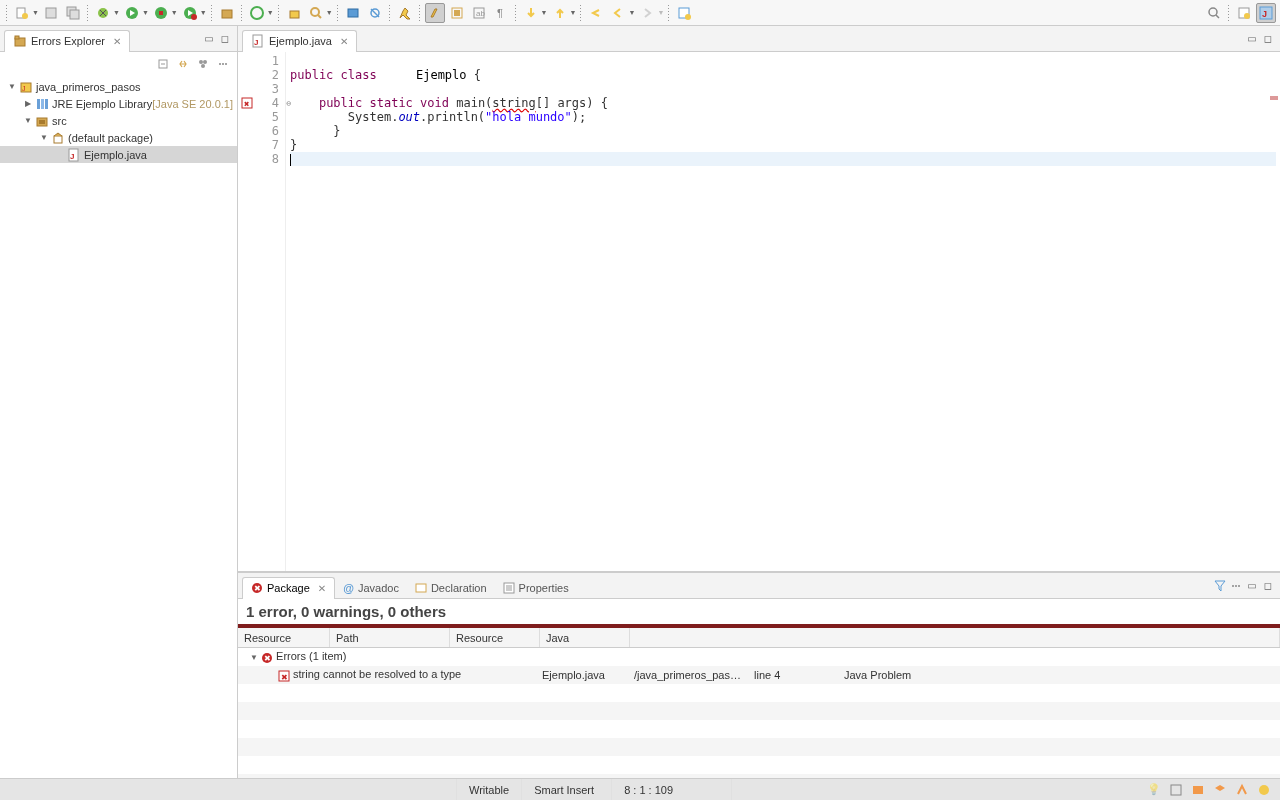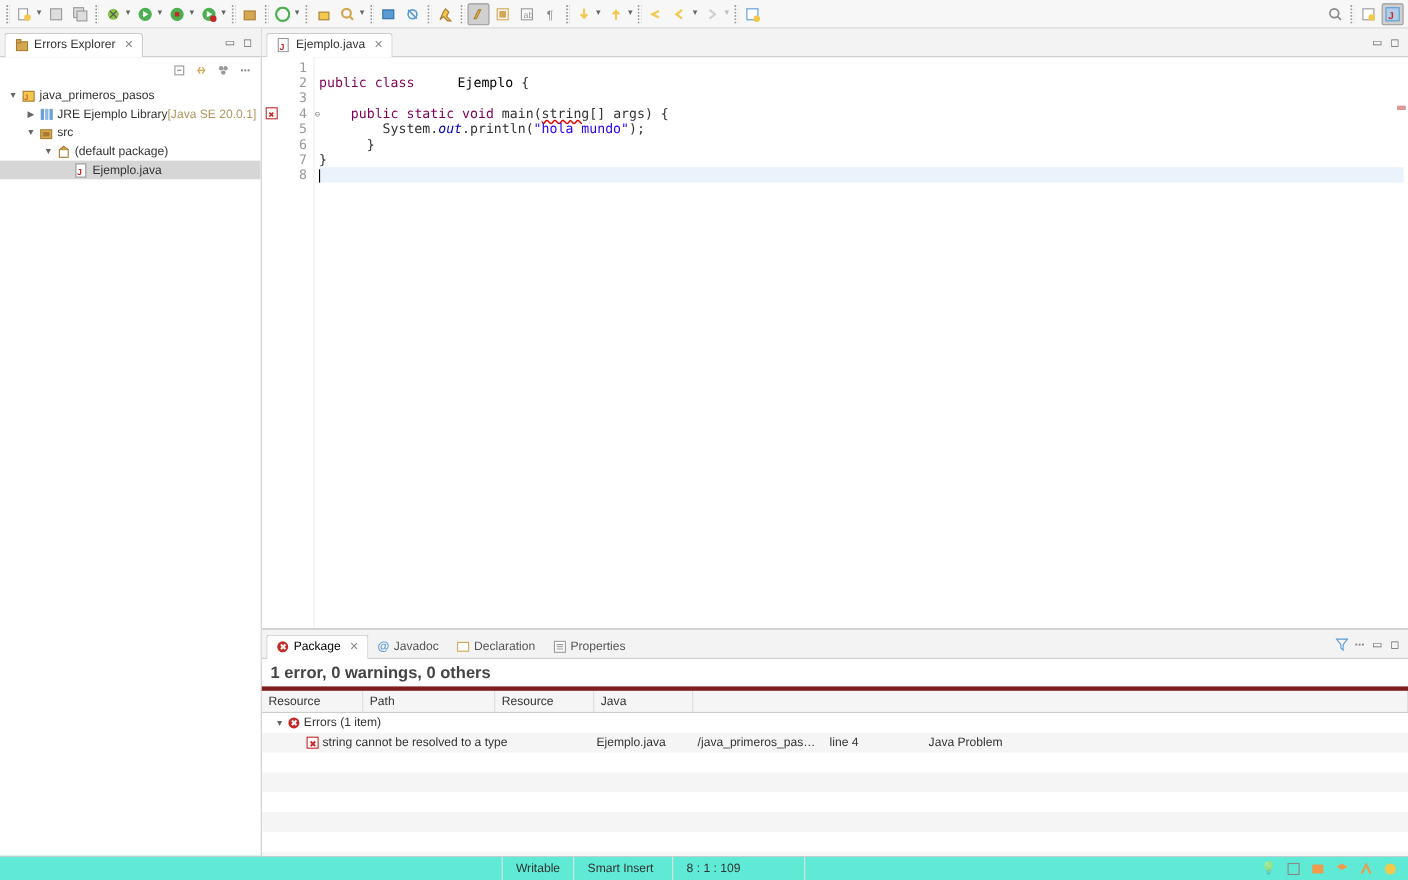--- a/index.html
+++ b/index.html
@@ -48,21 +48,21 @@
 .btab { display:flex; align-items:center; gap:4px; padding:3px 8px; height:22px; margin-top:4px; cursor:pointer; color:#555; }
 .btab.active { background:#fff; border:1px solid #ccc; border-bottom:none; border-radius:3px 3px 0 0; color:#000; }
 .bsummary { padding:4px 8px; font-size:15px; color:#444; border-bottom:4px solid #7f1d1d;font-weight:bold; }
 .ptable { flex:1; overflow:auto; }
 .pthead { display:flex; background:#f5f5f5; border-bottom:1px solid #ccc; height:20px; font-size:11px; color:#333; }
 .pth { padding:3px 6px; border-right:1px solid #ddd; display:flex; align-items:center; gap:4px; }
 .ptbody { font-size:11px; }
 .ptrow { display:flex; height:18px; align-items:center; }
 .ptrow.alt { background:#f5f5f5; }
 .ptc { padding:2px 6px; border-right:1px solid transparent; overflow:hidden; text-overflow:ellipsis; white-space:nowrap; }
-.statusbar { height:22px; border-top:1px solid #ccc; display:flex; align-items:center; font-size:11px; background:#5eead4; }
+.statusbar { height:22px; border-top:1px solid #ccc; display:flex; align-items:center; font-size:11px; background:#e5e5e5; }
 .status-cell { padding:0 12px; border-left:1px solid #e0e0e0; height:100%; display:flex; align-items:center; }
 .status-right { margin-left:auto; display:flex; gap:6px; padding-right:8px; }
 .sicon { width:16px; height:16px; display:flex; align-items:center; justify-content:center; cursor:pointer; }
 svg { display:block; }
 </style>
 </head>
 <body>
 
 <div class="toolbar">
   <span class="dotgrip"></span>

